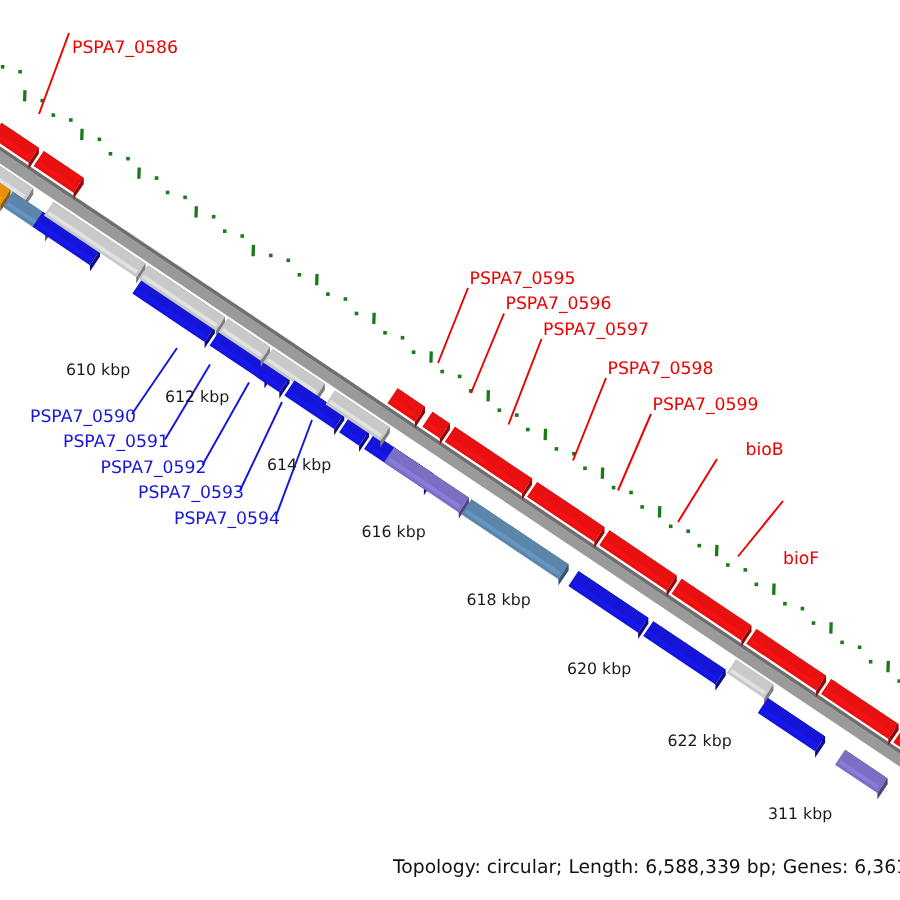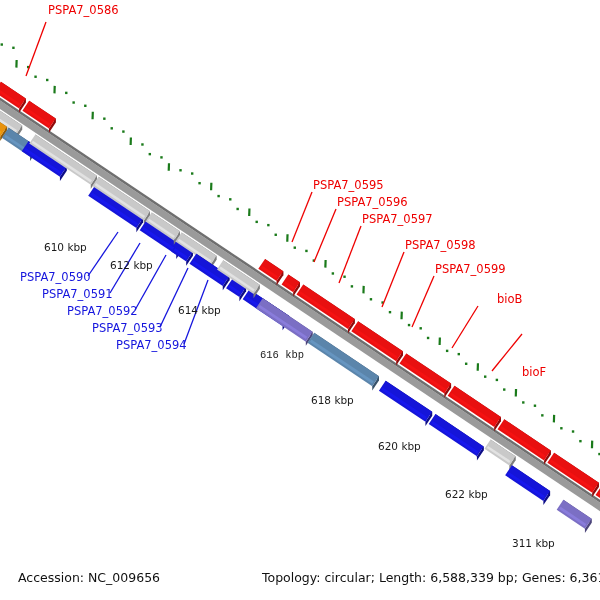--- a/index.html
+++ b/index.html
@@ -341,40 +341,39 @@
         <line x1="336" y1="209" x2="314" y2="262" stroke="#ee0000" stroke-width="1.3"></line>
         <line x1="361" y1="226" x2="339" y2="283" stroke="#ee0000" stroke-width="1.3"></line>
         <line x1="404" y1="252" x2="382" y2="307" stroke="#ee0000" stroke-width="1.3"></line>
         <line x1="434" y1="276" x2="412" y2="327" stroke="#ee0000" stroke-width="1.3"></line>
         <line x1="478" y1="306" x2="452" y2="348" stroke="#ee0000" stroke-width="1.3"></line>
         <line x1="522" y1="334" x2="492" y2="371" stroke="#ee0000" stroke-width="1.3"></line>
       </g>
   </svg>
 
   <div id="labels">
-      <div class="lbl lbl-red" style="left: 48px; top: 3px;">PSPA7_0586</div>
+      <div class="lbl lbl-red" style="left: 48px; top: 24px;">PSPA7_0586</div>
       <div class="lbl lbl-blue" style="left: 20px; top: 270px;">PSPA7_0590</div>
       <div class="lbl lbl-blue" style="left: 42px; top: 287px;">PSPA7_0591</div>
       <div class="lbl lbl-blue" style="left: 67px; top: 304px;">PSPA7_0592</div>
       <div class="lbl lbl-blue" style="left: 92px; top: 321px;">PSPA7_0593</div>
       <div class="lbl lbl-blue" style="left: 116px; top: 338px;">PSPA7_0594</div>
       <div class="lbl lbl-red" style="left: 313px; top: 178px;">PSPA7_0595</div>
       <div class="lbl lbl-red" style="left: 337px; top: 195px;">PSPA7_0596</div>
       <div class="lbl lbl-red" style="left: 362px; top: 212px;">PSPA7_0597</div>
       <div class="lbl lbl-red" style="left: 405px; top: 238px;">PSPA7_0598</div>
       <div class="lbl lbl-red" style="left: 435px; top: 262px;">PSPA7_0599</div>
       <div class="lbl lbl-red" style="left: 477px; top: 292px; margin-left: 20px;">bioB</div>
       <div class="lbl lbl-red" style="left: 522px; top: 320px; margin-top: 45px;">bioF</div>
     </div>
   <div id="axislabels">
       <div class="lbl lbl-kbp" style="left: 44px; top: 214px; margin-top: 27px;">610 kbp</div>
       <div class="lbl lbl-kbp" style="left: 110px; top: 259px;">612 kbp</div>
       <div class="lbl lbl-kbp" style="left: 178px; top: 304px;">614 kbp</div>
-      <div class="lbl lbl-kbp" style="left: 260px; top: 349px; font-family: Liberation Mono, monospace;">616 kbp</div>
+      <div class="lbl lbl-kbp" style="left: 241px; top: 349px;">616 kbp</div>
       <div class="lbl lbl-kbp" style="left: 311px; top: 394px;">618 kbp</div>
       <div class="lbl lbl-kbp" style="left: 378px; top: 440px;">620 kbp</div>
       <div class="lbl lbl-kbp" style="left: 445px; top: 488px;">622 kbp</div>
       <div class="lbl lbl-kbp" style="left: 512px; top: 537px;">311 kbp</div>
     </div>
 
-  <div class="footer-left">Accession: NC_009656</div>
   <div class="footer-right">Topology: circular; Length: 6,588,339 bp; Genes: 6,361</div>
 </div>
 
 </body></html>

